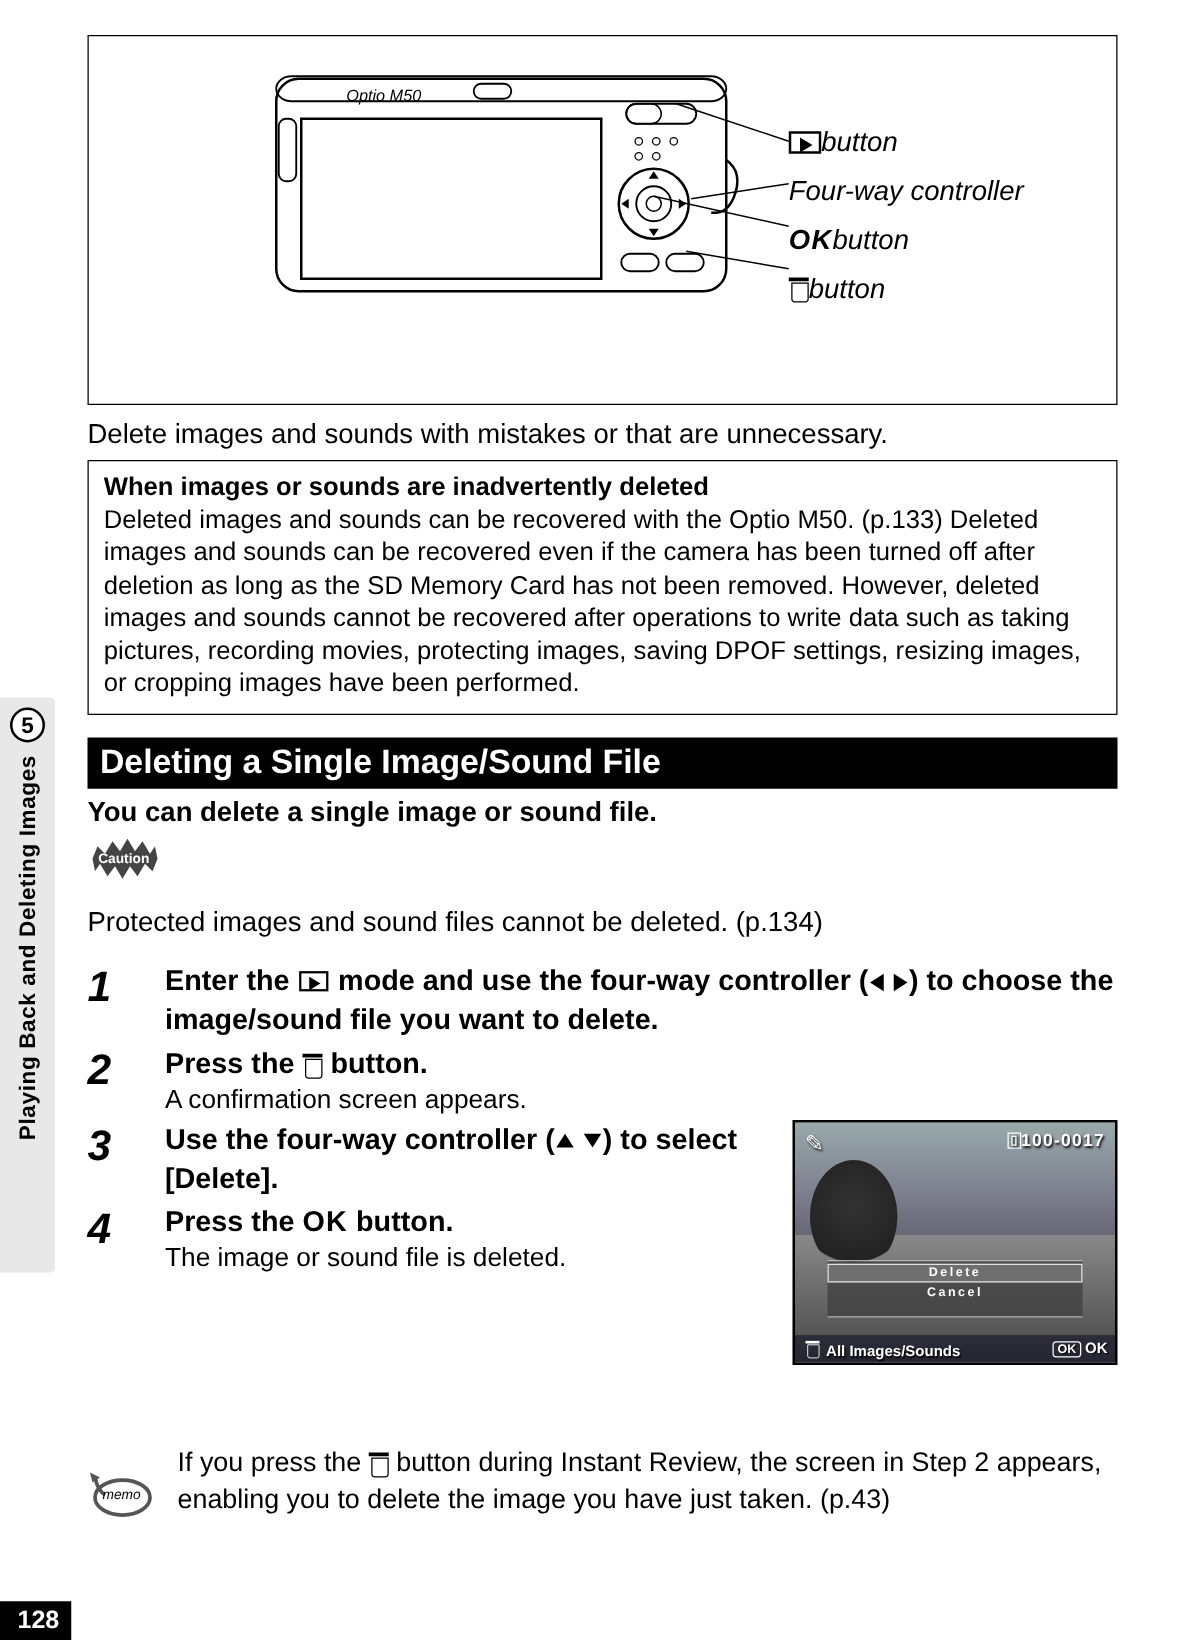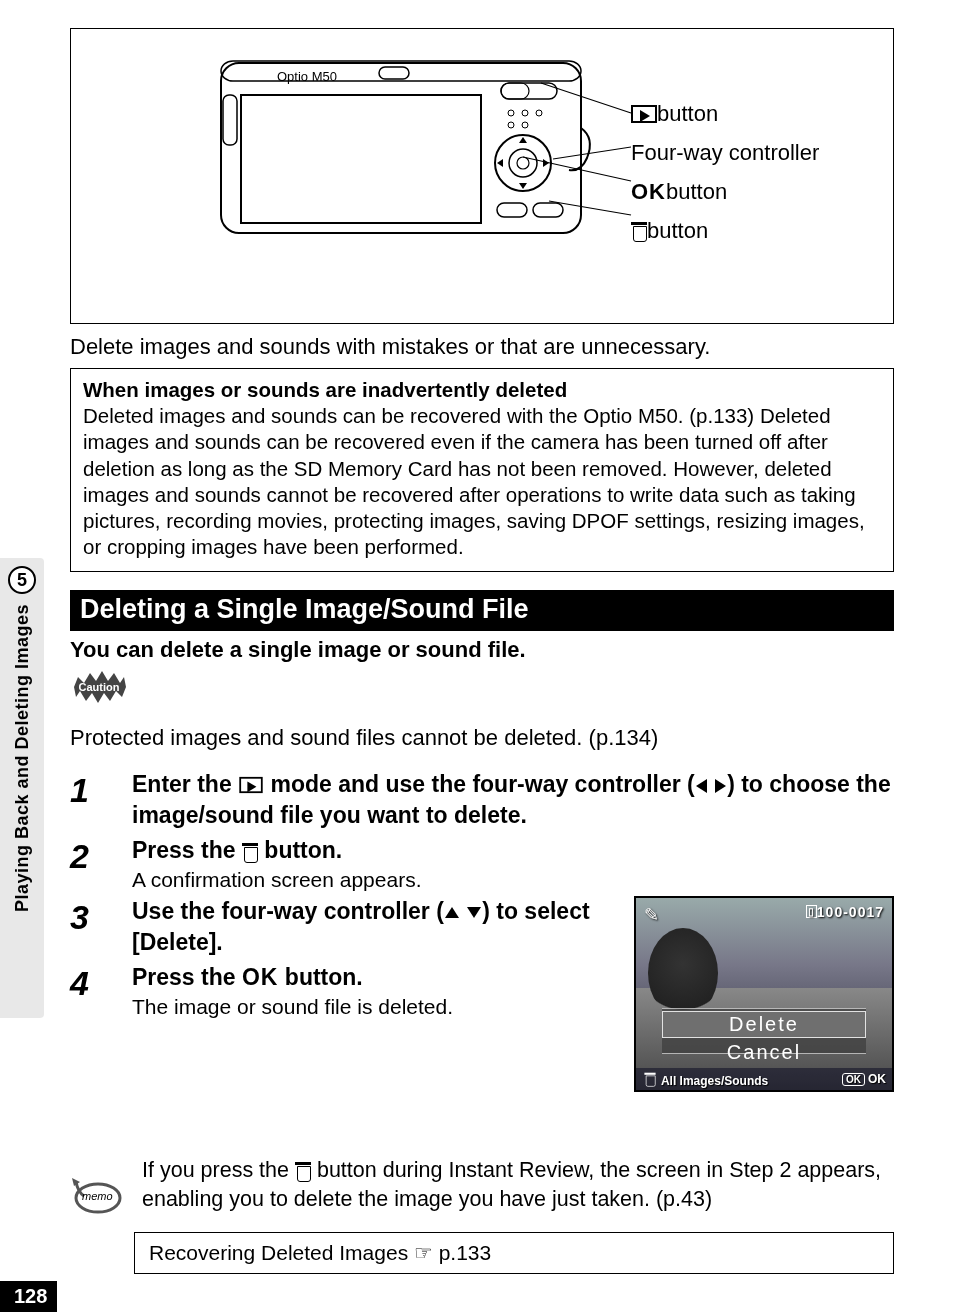--- a/index.html
+++ b/index.html
@@ -30,20 +30,21 @@
     color: #fff;
     font-size: 34px;
     font-weight: bold;
   }
   .camera-box {
     border: 1.5px solid #000;
     margin-top: 28px;
     padding: 16px 20px 16px 20px;
     position: relative;
     height: 296px;
+    font-style: italic;
   }
   .camera-svg {
     position: absolute;
     left: 140px;
     top: 14px;
   }
   .callouts {
     position: absolute;
     left: 560px;
     top: 12px;
@@ -207,22 +208,22 @@
     text-shadow: 1px 1px 2px #000;
   }
   .lcd .menu {
     position: absolute;
     left: 26px; right: 26px; top: 110px;
     height: 46px;
     background: rgba(60,60,60,0.7);
     border-top: 1px solid rgba(255,255,255,0.6);
     border-bottom: 1px solid rgba(255,255,255,0.6);
     text-align: center;
-    font-weight: normal;
-    font-size: 20px;
+    font-weight: bold;
+    font-size: 10px;
     letter-spacing: 2px;
   }
   .lcd .menu .sel {
     background: rgba(120,120,120,0.8);
     border: 1px solid rgba(255,255,255,0.8);
     margin: 2px 0;
     padding: 1px 0;
   }
   .lcd .menu .unsel { padding: 1px 0; }
   .lcd .footer {
@@ -485,25 +486,20 @@
       </svg>
       <span style="position:absolute;left:12px;top:16px;font-size:11px;font-style:italic;">memo</span>
     </div>
     <div class="memo-text">
       <span>If you press the </span>
       <span class="trash-icon"></span>
       <span> button during Instant Review, the screen in Step 2 appears, enabling you to delete the image you have just taken. (p.43)</span>
     </div>
   </div>
 
-  <div class="xref-box">
-    <span>Recovering Deleted Images</span>
-    <span> ☞</span>
-    <span>p.133</span>
-  </div>
 
   <div class="side-tab">
     <div class="chap">5</div>
     <div class="vtext">Playing Back and Deleting Images</div>
   </div>
 
   <div class="page-num-tab">128</div>
 
 </div>
 

